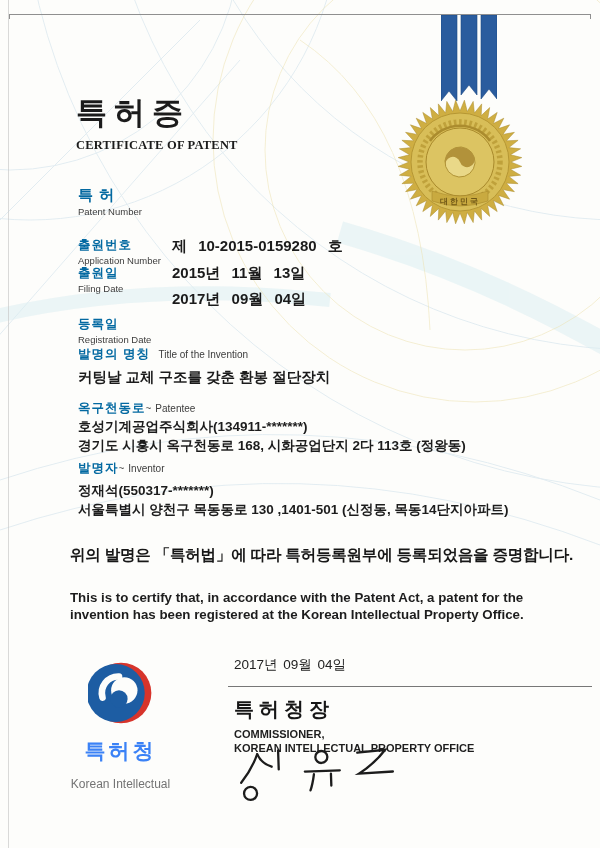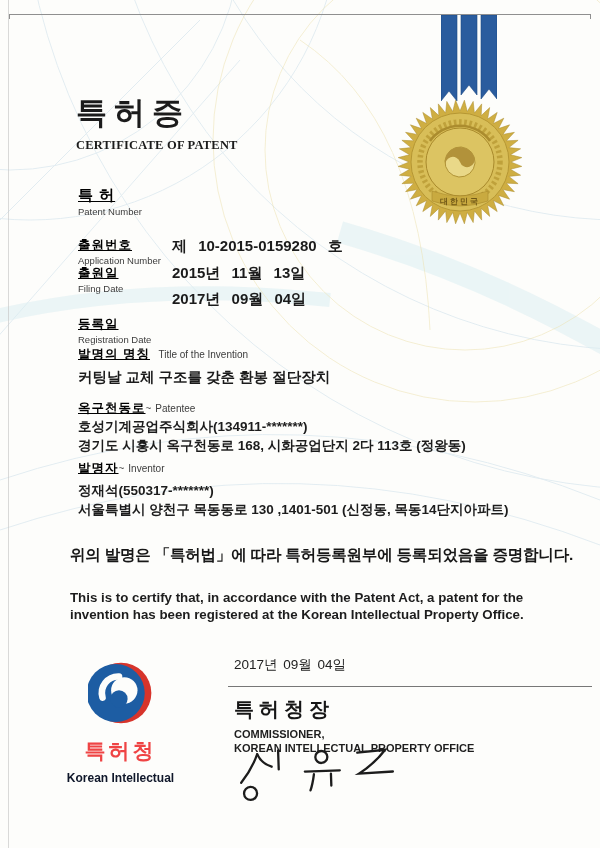--- a/index.html
+++ b/index.html
@@ -15,21 +15,21 @@
   .top-rule .tick{position:absolute;top:0;width:1px;height:5px;background:#8f8f8f;}
   .tick-l{left:0;} .tick-r{right:0;}
 
   .ribbon{position:absolute;left:441px;top:15px;}
   .medal{position:absolute;left:396px;top:98px;}
 
   .title-block{position:absolute;left:76px;top:92px;font-family:Liberation Serif, serif;}
   .title-ko{font-size:31px;font-weight:bold;letter-spacing:7px;color:#1b1b1b;}
   .title-en{font-size:12.5px;font-weight:bold;letter-spacing:.2px;margin-top:4px;color:#1b1b1b;}
 
-  .label-ko{font-size:12.5px;font-weight:bold;color:#000000;letter-spacing:1px;text-decoration:underline;}
+  .label-ko{font-size:12.5px;font-weight:bold;color:#0369a1;letter-spacing:1px;}
   .label-en{font-size:9.5px;color:#3c3c3c;margin-top:1px;}
   .label-inline .label-en{display:inline;margin-left:4px;font-size:10px;}
   .label-sep{font-size:10px;color:#555;}
 
   .field-value{font-size:15px;font-weight:bold;word-spacing:7px;color:#1b1b1b;}
   .patent-row .field-value{font-size:17.5px;word-spacing:8px;}
 
   .abs{position:absolute;}
   .section-line{font-size:13.5px;font-weight:bold;line-height:19px;color:#1c1c1c;}
   .invention-title{font-size:14.5px;font-weight:bold;margin-top:5px;color:#1b1b1b;}
@@ -41,22 +41,22 @@
   .issue-date{position:absolute;left:234px;top:656px;font-size:13.5px;word-spacing:2px;color:#222;}
   .sign-rule{position:absolute;left:228px;top:686px;width:364px;height:1px;background:#777;}
   .commissioner{position:absolute;left:234px;top:696px;}
   .commissioner-ko{font-size:20px;font-weight:bold;letter-spacing:5px;color:#161616;}
   .commissioner-en{font-size:11px;font-weight:bold;line-height:14px;margin-top:4px;color:#1d1d1d;}
   .signature{position:absolute;left:236px;top:746px;}
   .sr-only{position:absolute;width:1px;height:1px;overflow:hidden;clip:rect(0 0 0 0);white-space:nowrap;}
 
   .office-block{position:absolute;left:48px;top:660px;width:145px;text-align:center;}
   .office-logo{display:block;margin:0 auto;}
-  .office-ko{font-size:21px;font-weight:bold;letter-spacing:3px;margin-top:11px;color:#ef4444;}
-  .office-en{font-size:12px;font-weight:bold;line-height:15px;margin-top:6px;color:#0f172a;}
+  .office-ko{font-size:21px;font-weight:bold;letter-spacing:3px;margin-top:11px;color:#3b82f6;}
+  .office-en{font-size:12px;font-weight:normal;line-height:15px;margin-top:12px;color:#737373;}
 </style>
 </head>
 <body>
 
 <div class="page">
 
   <svg class="bg" width="600" height="848" viewBox="0 0 600 848">
     <g fill="none" stroke="#c3d9e6" stroke-width="1" opacity="0.45">
       <circle cx="660" cy="-150" r="640"></circle>
       <circle cx="640" cy="-190" r="540"></circle>

